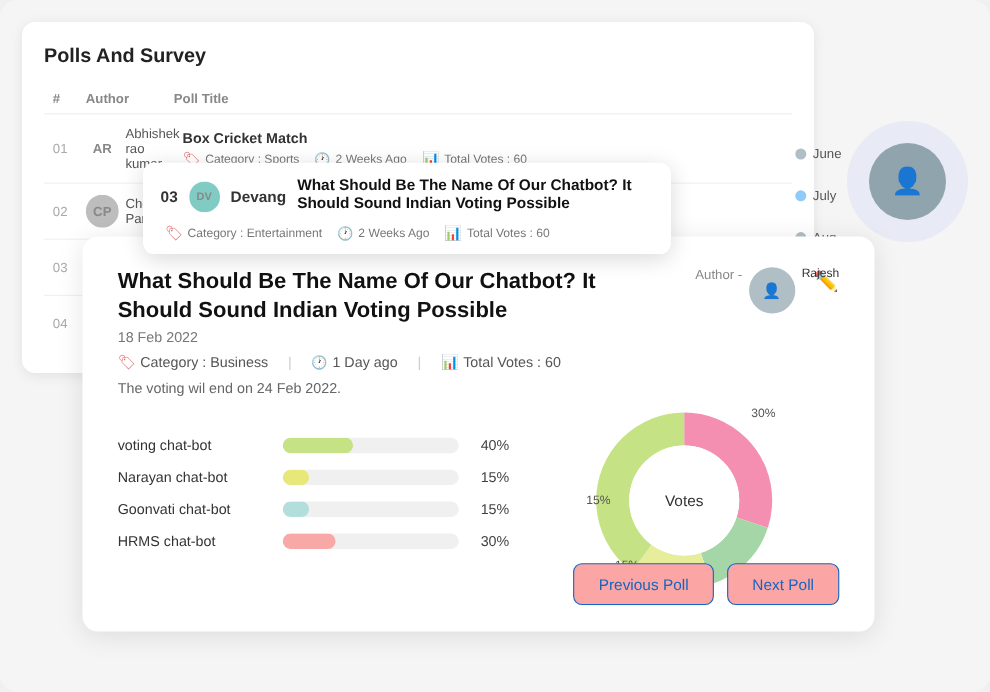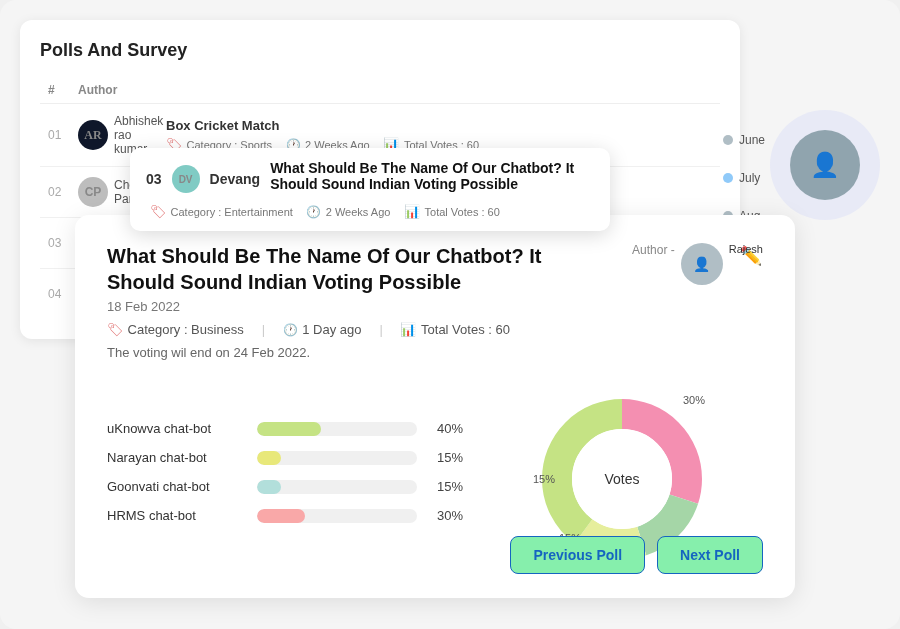--- a/index.html
+++ b/index.html
@@ -256,21 +256,20 @@
       font-size: 13px;
       color: #555;
       margin-bottom: 8px;
     }
 
     .detail-meta .sep { color: #ccc; }
 
     .voting-ends {
       font-size: 13px;
       color: #666;
-      margin-bottom: 24px;
     }
 
     
     .poll-options {
       width: 380px;
     }
 
     .poll-option {
       display: flex;
       align-items: center;
@@ -312,54 +311,55 @@
       bottom: 24px;
       right: 32px;
       display: flex;
       gap: 12px;
     }
 
     .nav-btn {
       padding: 10px 22px;
       border-radius: 8px;
       border: 1.5px solid #1565c0;
-      background: #86efac;
+      background: #fca5a5;
       color: #1565c0;
       font-size: 14px;
-      font-weight: 700;
+      font-weight: 400;
       cursor: pointer;
       text-align: right;
     }
 
     
     .avatar-face {
       width: 100%;
       height: 100%;
       display: flex;
       align-items: center;
       justify-content: center;
       font-size: 12px;
       font-weight: 600;
     }
 
-    .avatar-1 { background: #0f172a; font-family: Liberation Serif, serif; }
+    .avatar-1 { background: #ffffff; }
     .avatar-2 { background: #bdbdbd; }
     .avatar-3 { background: #80cbc4; }
     .avatar-4 { background: #ffcc80; }
   </style>
 </head>
 <body>
 
 <div class="page-container">
 
   <div class="polls-card">
     <div class="polls-title">Polls And Survey</div>
     <div class="table-header">
       <span>#</span>
       <span>Author</span>
+      <span>Poll Title</span>
     </div>
 
     <div class="table-row">
       <span class="row-num">01</span>
       <div class="author-cell">
         <div class="avatar">
           <div class="avatar-face avatar-1">AR</div>
         </div>
         <span class="author-name">Abhishek rao kumar</span>
       </div>
@@ -499,21 +499,21 @@
       </span>
     </div>
 
     <div class="voting-ends">The voting wil end on 24 Feb 2022.</div>
 
     <div style="display:flex;align-items:center;gap:20px;position:relative;">
 
       <div class="poll-options">
 
         <div class="poll-option">
-          <span class="option-label">uKnowva chat-bot</span>
+          <span class="option-label">voting chat-bot</span>
           <div class="bar-container">
             <div class="bar-fill" style="width:40%;background:#c5e384;"></div>
           </div>
           <span class="option-pct">40%</span>
         </div>
 
         <div class="poll-option">
           <span class="option-label">Narayan chat-bot</span>
           <div class="bar-container">
             <div class="bar-fill" style="width:15%;background:#e8e87a;"></div>

